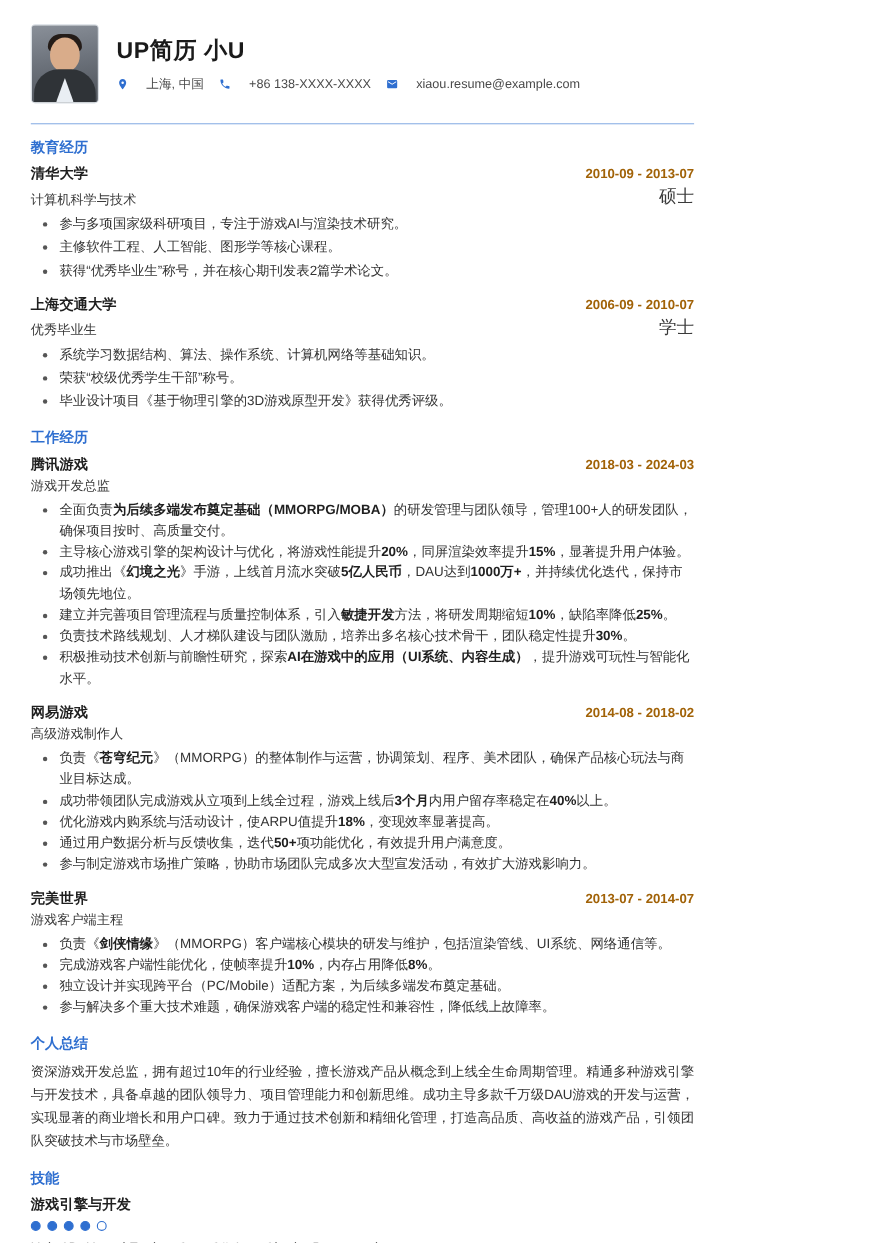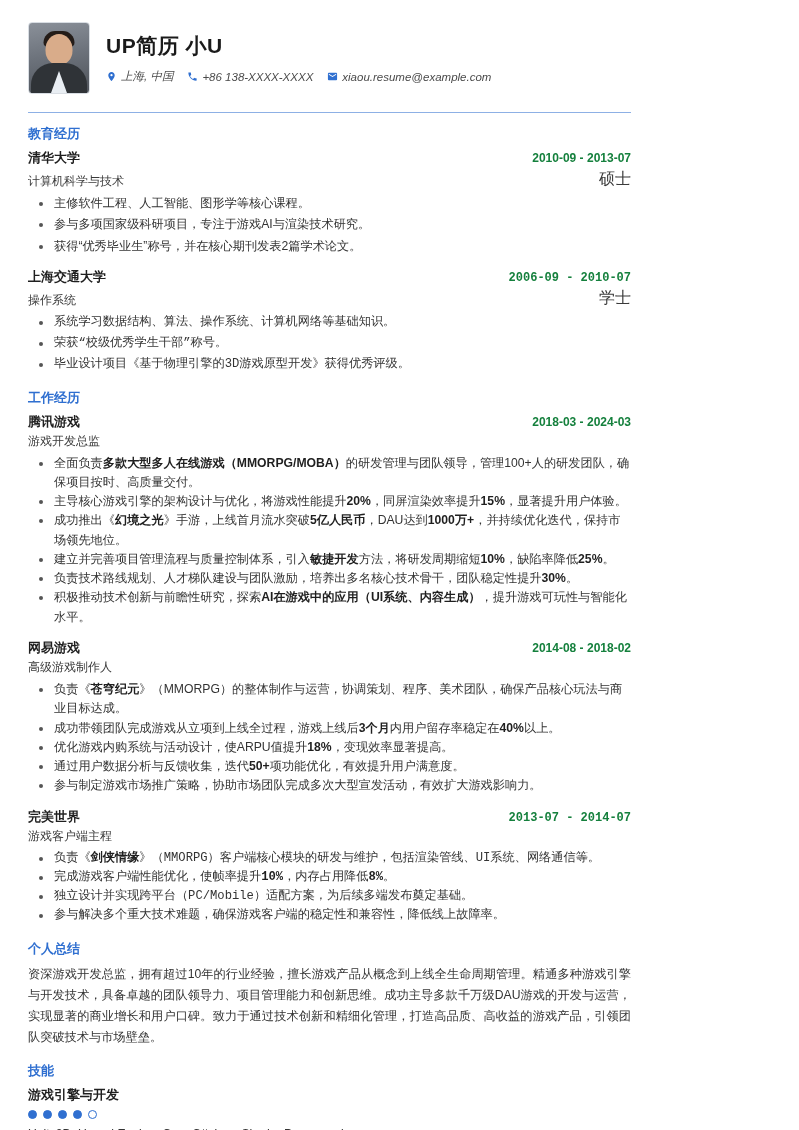--- a/index.html
+++ b/index.html
@@ -80,48 +80,48 @@
     margin-bottom: 9px;
   }
   .contacts {
     display: flex;
     align-items: center;
     flex-wrap: wrap;
     gap: 14px;
     font-size: 11.5px;
     color: #4a4a4a;
   }
-  .contact { display: inline-flex; align-items: center; gap: 4px; font-style: italic; }
+  .contact { display: inline-flex; align-items: center; gap: 16px; }
   .contact .ic { color: #2f6fd0; display: inline-flex; line-height: 0; }
 
   
   .rule {
     height: 1px;
     background: #2f6fd0;
     opacity: .55;
     margin: 4px 0 12px 0;
   }
   .section { margin-bottom: 14px; }
   .section-title {
     color: #2f6fd0;
     font-size: 13px;
     font-weight: bold;
     margin-bottom: 6px;
   }
 
   .entry { margin-bottom: 12px; }
-  .entry:last-child { margin-bottom: 0; font-family: Liberation Mono, monospace; }
+  .entry:last-child { margin-bottom: 0; }
   .entry-row {
     display: flex;
     justify-content: space-between;
     align-items: baseline;
     gap: 28px;
   }
   .org { font-size: 13px; font-weight: bold; color: #1f1f1f; }
-  .date { font-size: 12px; font-weight: bold; color: #15803d; white-space: nowrap; }
+  .date { font-size: 12px; font-weight: bold; color: #a16207; white-space: nowrap; }
   .sub-row {
     display: flex;
     justify-content: space-between;
     align-items: flex-end;
     gap: 12px;
     margin-top: 2px;
     margin-bottom: 4px;
   }
   .role { font-size: 12px; color: #3a3a3a; }
   .degree { font-size: 16px; color: #3a3a3a; white-space: nowrap; }
@@ -225,33 +225,33 @@
     <div class="entry">
       <div class="entry-row">
         <span class="org">清华大学</span>
         <span class="date">2010-09 - 2013-07</span>
       </div>
       <div class="sub-row">
         <span class="role">计算机科学与技术</span>
         <span class="degree">硕士</span>
       </div>
       <ul class="bullets">
+        <li>参与多项国家级科研项目，专注于游戏AI与渲染技术研究。</li>
         <li>主修软件工程、人工智能、图形学等核心课程。</li>
-        <li>参与多项国家级科研项目，专注于游戏AI与渲染技术研究。</li>
         <li>获得“优秀毕业生”称号，并在核心期刊发表2篇学术论文。</li>
       </ul>
     </div>
 
     <div class="entry">
       <div class="entry-row">
         <span class="org">上海交通大学</span>
         <span class="date">2006-09 - 2010-07</span>
       </div>
       <div class="sub-row">
-        <span class="role">操作系统</span>
+        <span class="role">优秀毕业生</span>
         <span class="degree">学士</span>
       </div>
       <ul class="bullets">
         <li>系统学习数据结构、算法、操作系统、计算机网络等基础知识。</li>
         <li>荣获“校级优秀学生干部”称号。</li>
         <li>毕业设计项目《基于物理引擎的3D游戏原型开发》获得优秀评级。</li>
       </ul>
     </div>
   </div>
 
@@ -260,21 +260,21 @@
 
     <div class="entry">
       <div class="entry-row">
         <span class="org">腾讯游戏</span>
         <span class="date">2018-03 - 2024-03</span>
       </div>
       <div class="sub-row">
         <span class="role">游戏开发总监</span>
       </div>
       <ul class="bullets tight">
-        <li>全面负责<b>多款大型多人在线游戏（MMORPG/MOBA）</b>的研发管理与团队领导，管理100+人的研发团队，确保项目按时、高质量交付。</li>
+        <li>全面负责<b>为后续多端发布奠定基础（MMORPG/MOBA）</b>的研发管理与团队领导，管理100+人的研发团队，确保项目按时、高质量交付。</li>
         <li>主导核心游戏引擎的架构设计与优化，将游戏性能提升<b>20%</b>，同屏渲染效率提升<b>15%</b>，显著提升用户体验。</li>
         <li>成功推出《<b>幻境之光</b>》手游，上线首月流水突破<b>5亿人民币</b>，DAU达到<b>1000万+</b>，并持续优化迭代，保持市场领先地位。</li>
         <li>建立并完善项目管理流程与质量控制体系，引入<b>敏捷开发</b>方法，将研发周期缩短<b>10%</b>，缺陷率降低<b>25%</b>。</li>
         <li>负责技术路线规划、人才梯队建设与团队激励，培养出多名核心技术骨干，团队稳定性提升<b>30%</b>。</li>
         <li>积极推动技术创新与前瞻性研究，探索<b>AI在游戏中的应用（UI系统、内容生成）</b>，提升游戏可玩性与智能化水平。</li>
       </ul>
     </div>
 
     <div class="entry">
       <div class="entry-row">

